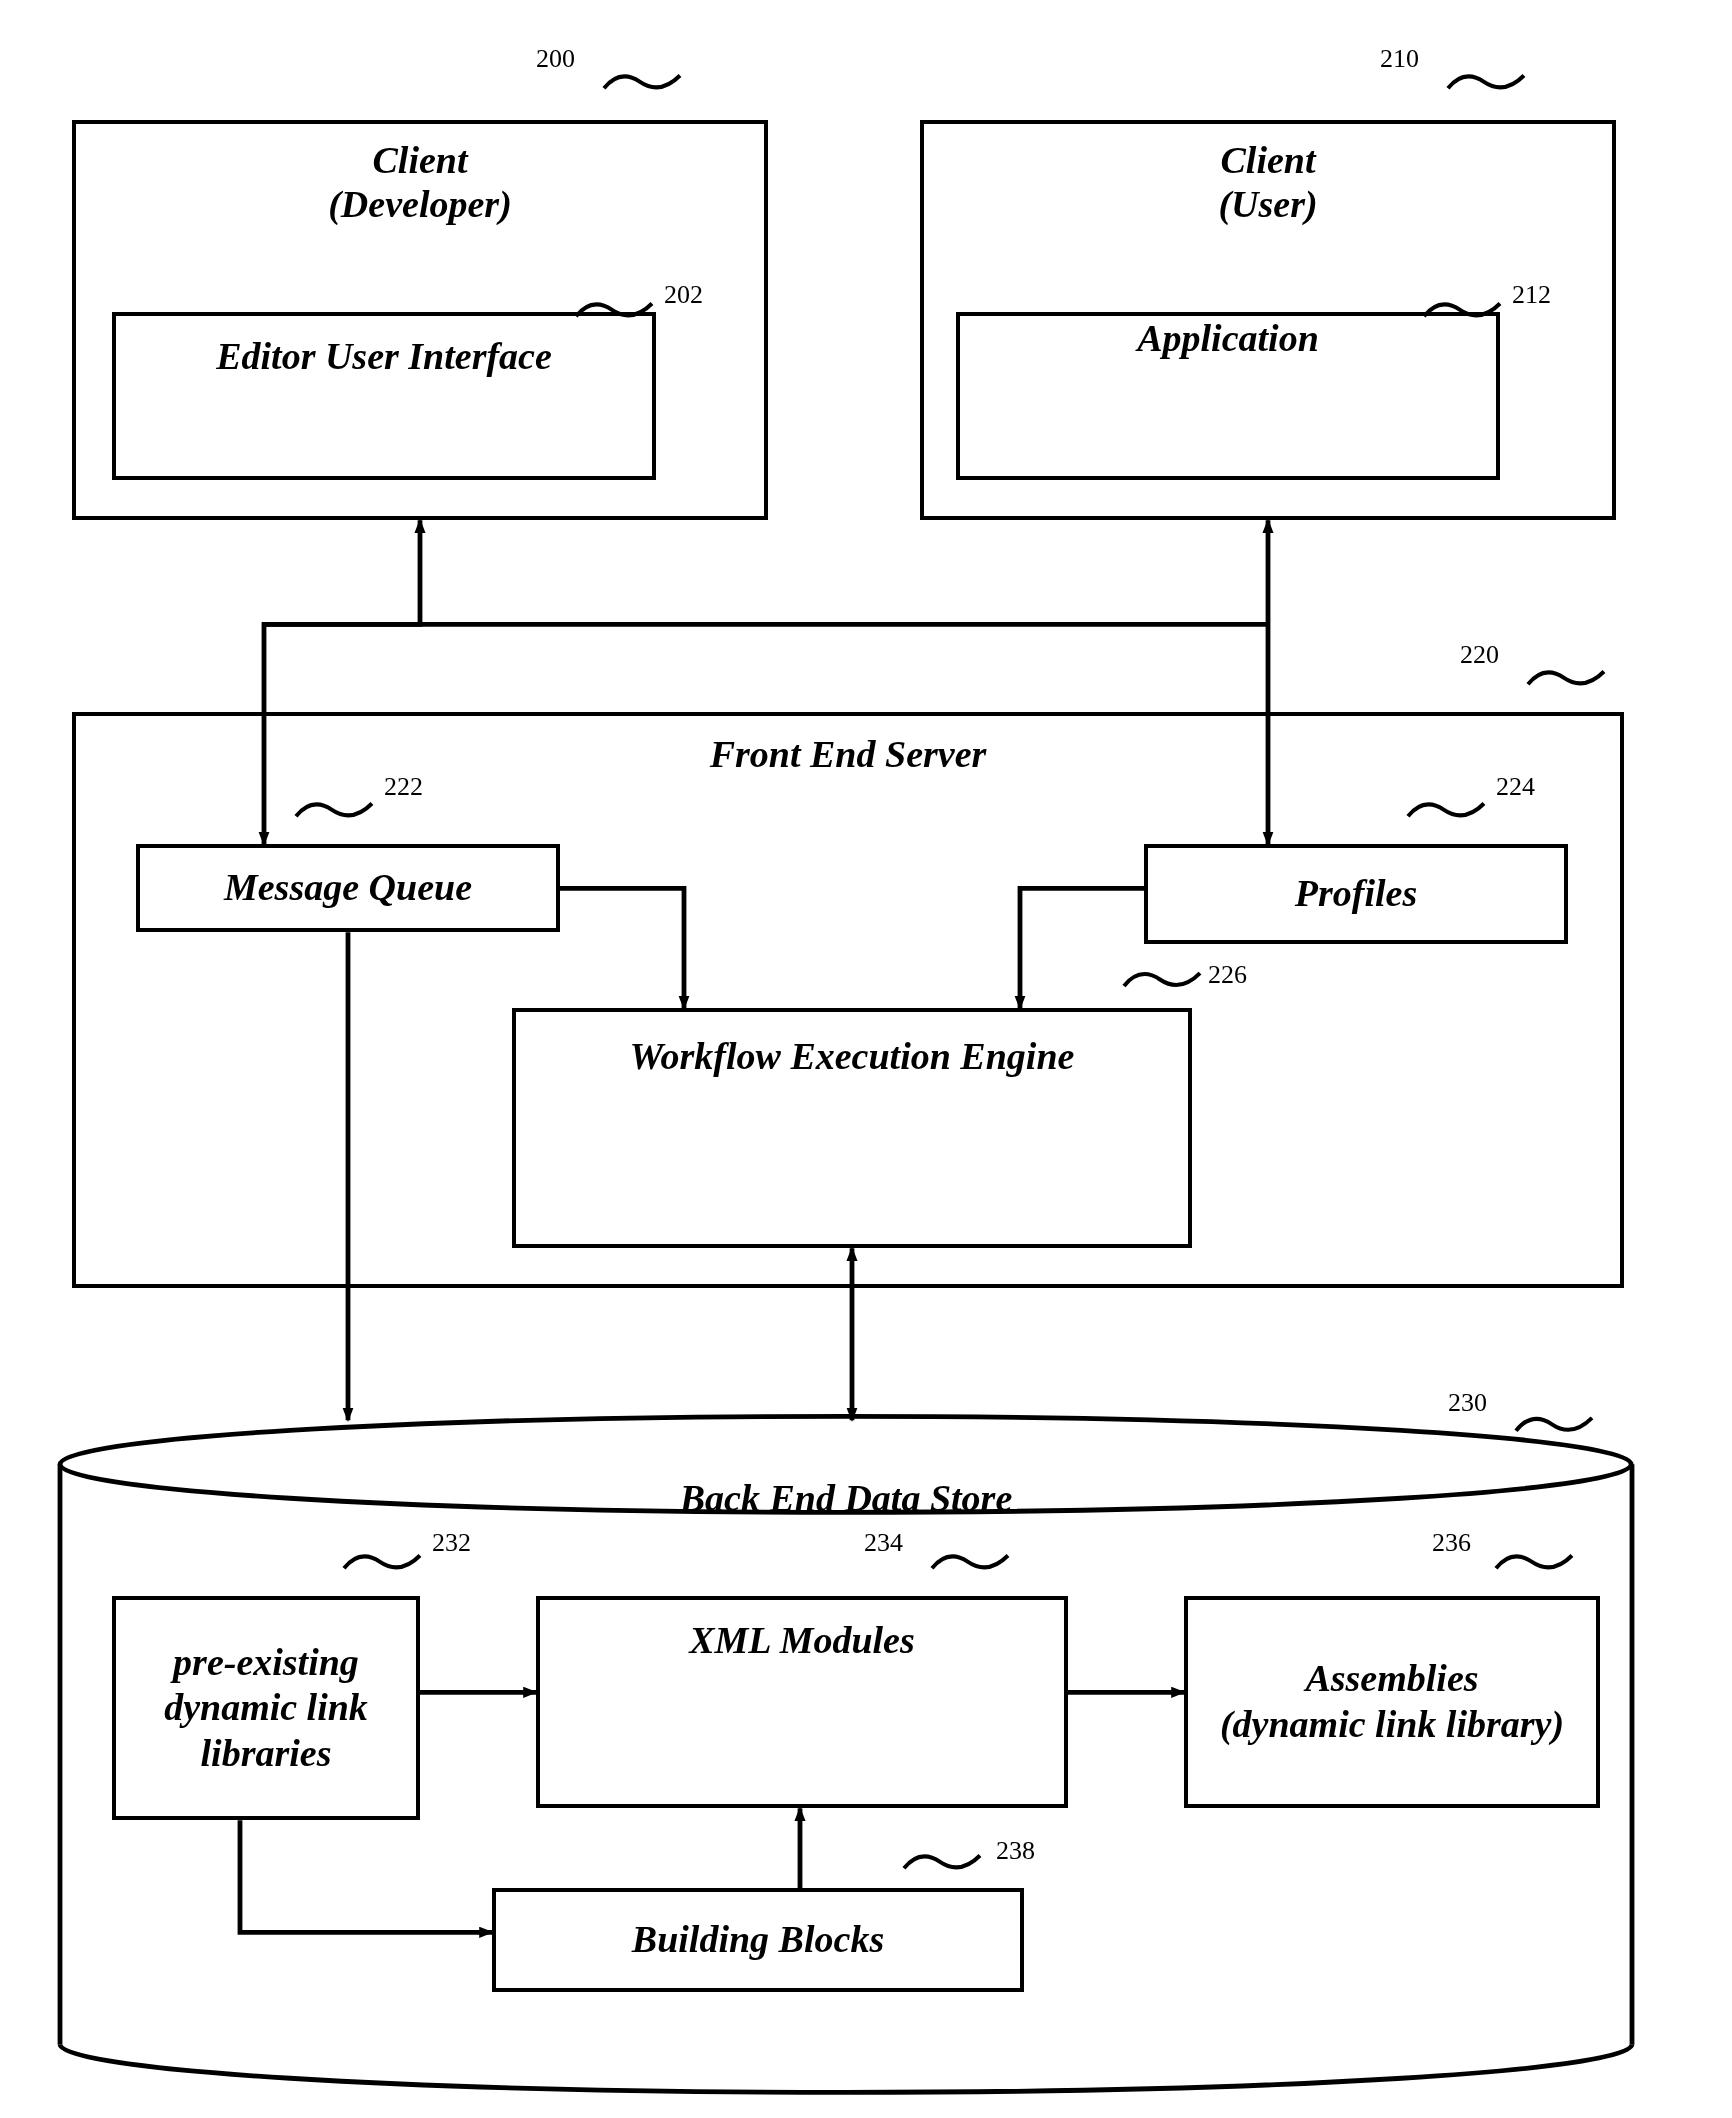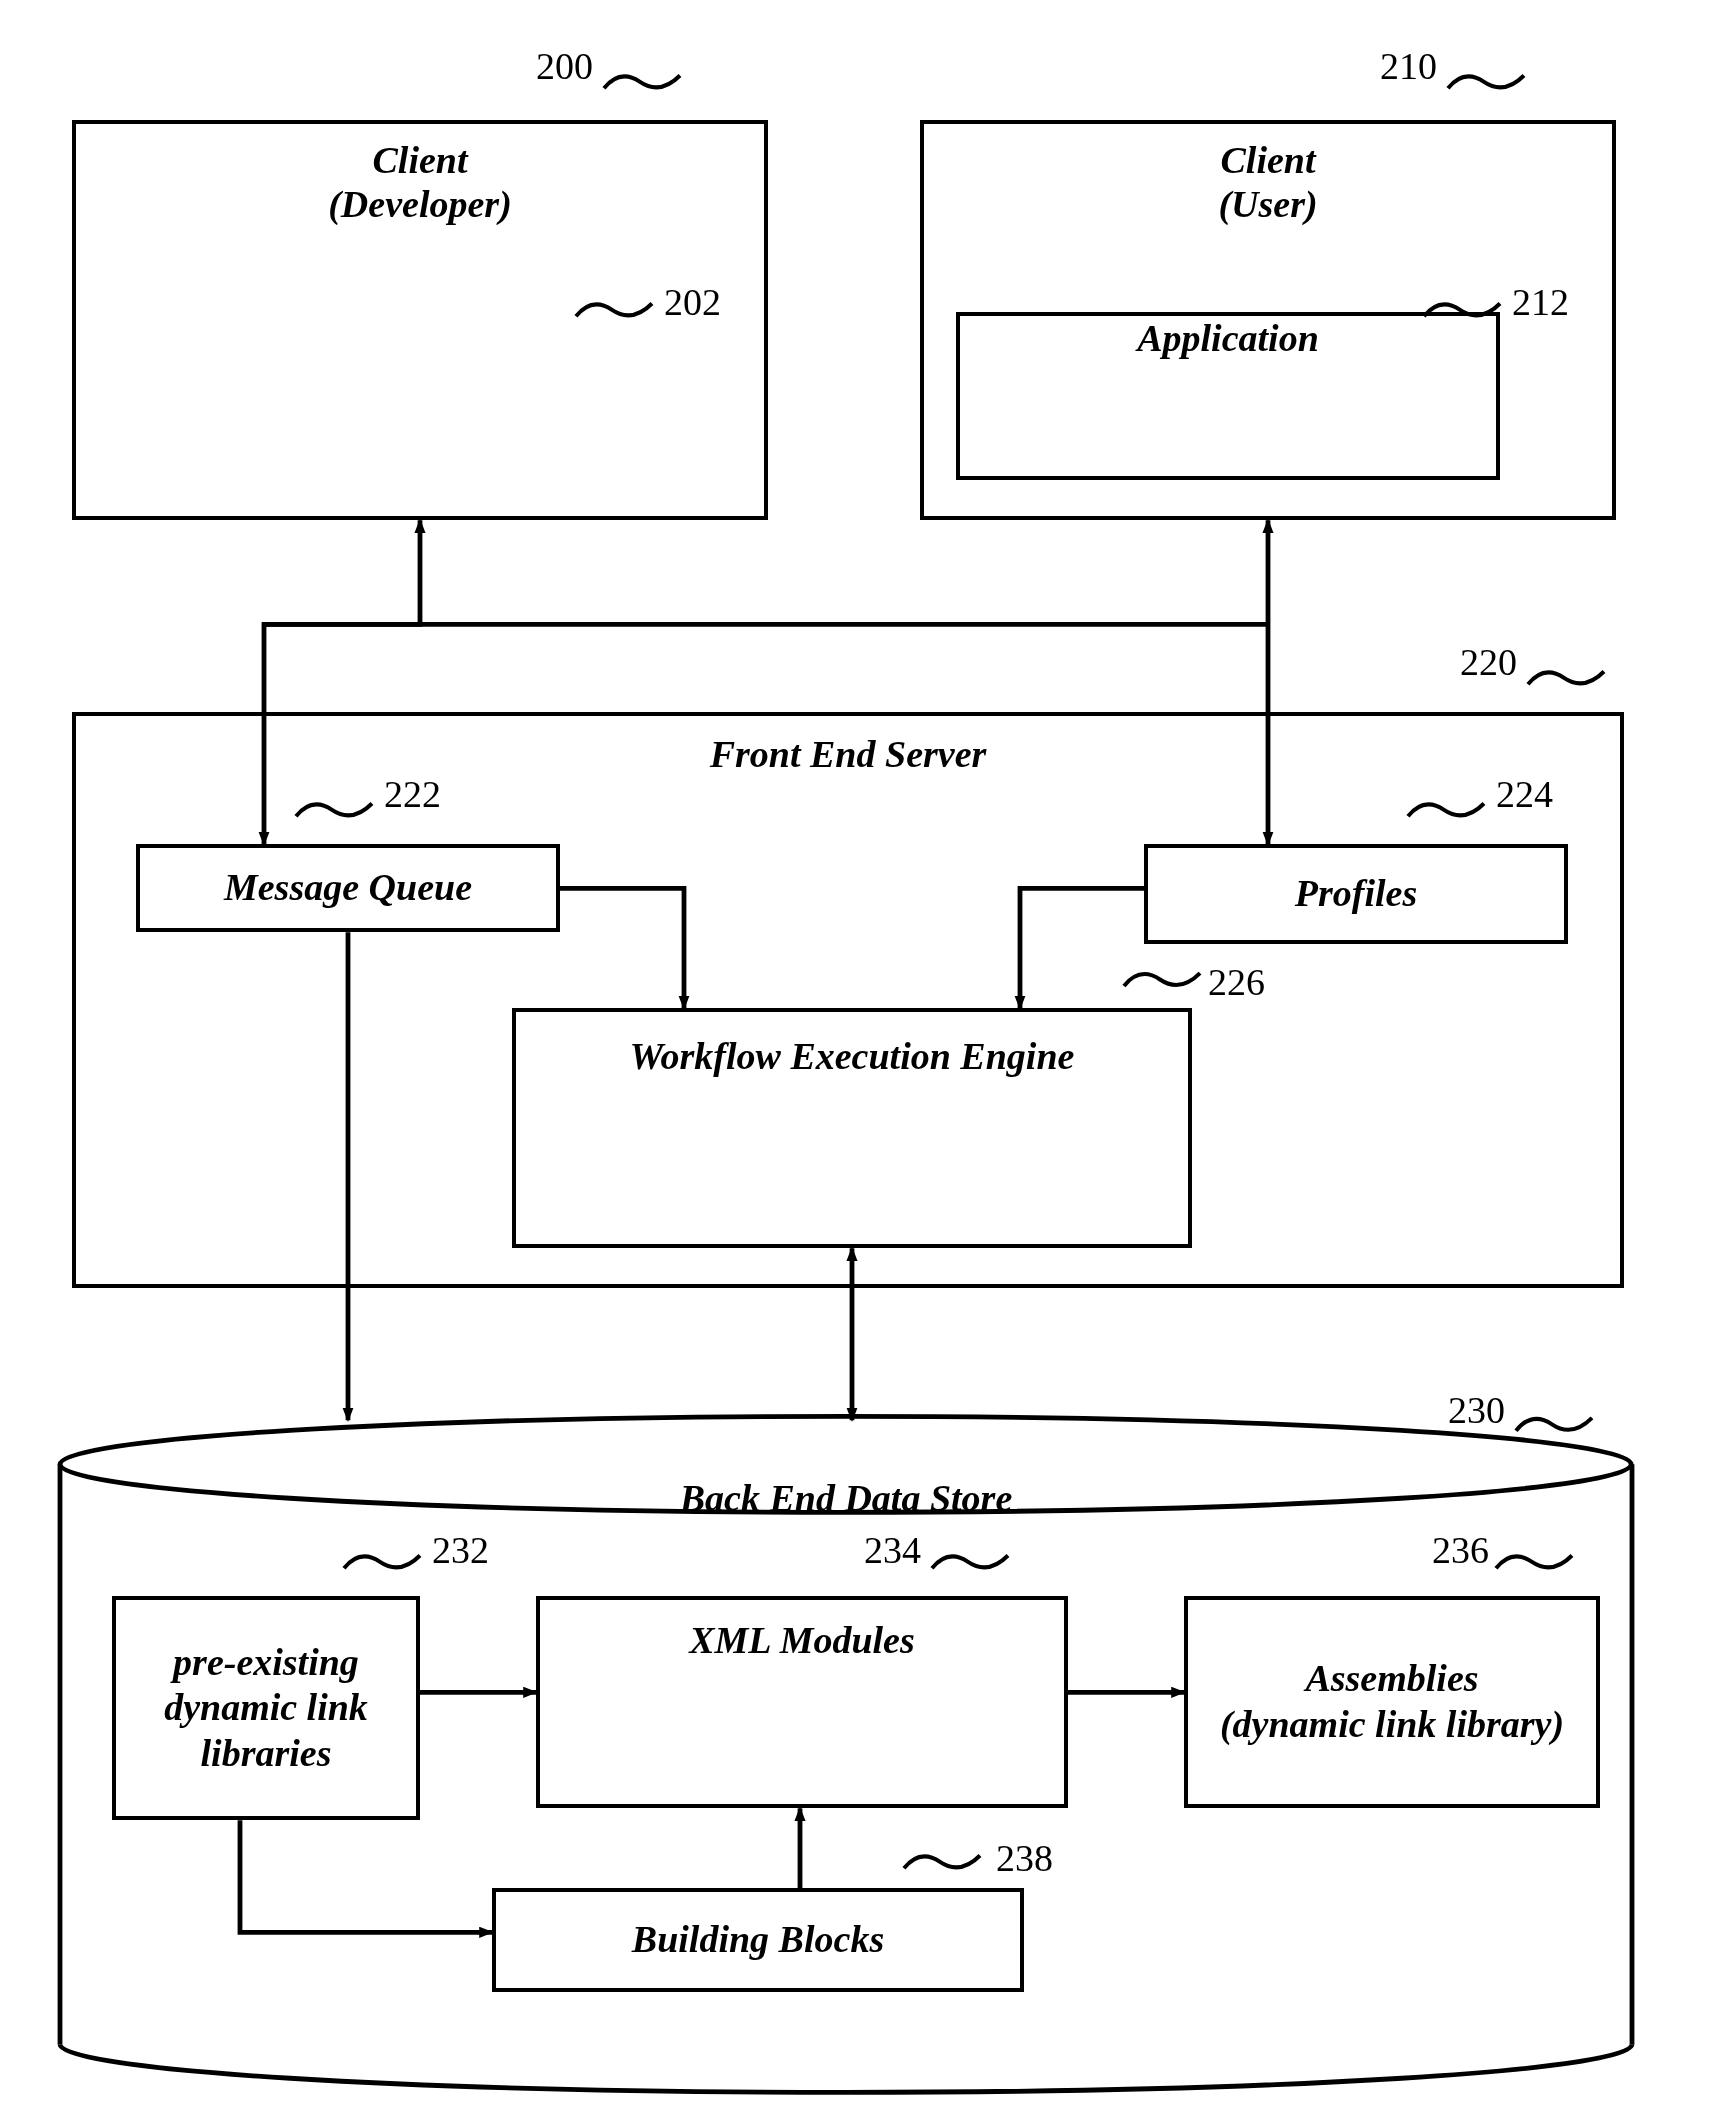--- a/index.html
+++ b/index.html
@@ -1,34 +1,37 @@
 <!DOCTYPE html>
 <html style="font-size:12.8px"><head>
 <meta charset="utf-8">
 <style>
   html,body{margin:0;padding:0;background:#fff;font-family:Georgia,'Times New Roman',serif;font-style:italic;font-weight:bold;}
   .canvas{position:relative;width:1732px;height:2119px;}
   .box{position:absolute;border:4.8px solid #000;background:#fff;display:flex;align-items:center;justify-content:center;text-align:center;box-sizing:border-box;}
   .plainbox{position:absolute;border:4.8px solid #000;background:#fff;box-sizing:border-box;}
   .label{position:absolute;font-size:38px;text-align:center;font-style:italic;}
-  .numlabel{position:absolute;font-size:38px;font-style:normal;font-weight:normal;font-family:'Times New Roman',serif;}
+  .numlabel{position:absolute;font-size:26px;font-style:normal;font-weight:normal;font-family:'Times New Roman',serif;}
   .txt{font-size:38px;line-height:1.2;}
   svg{position:absolute;top:0;left:0;}
 </style>
 </head>
 <body>
 <div class="canvas">
 
 <div class="plainbox" style="left:72px;top:120px;width:696px;height:400px;">
   <div class="label" style="left:0;right:0;top:14.4px;">
     <span>Client</span><br>
     <span>(Developer)</span>
   </div>
 </div>
 
+<div class="box" style="left:112px;top:312px;width:544px;height:168px;align-items:flex-start;padding-top:17.6px;">
+  <span class="txt">Editor User Interface</span>
+</div>
 
 <div class="plainbox" style="left:920px;top:120px;width:696px;height:400px;">
   <div class="label" style="left:0;right:0;top:14.4px;">
     <span>Client</span><br>
     <span>(User)</span>
   </div>
 </div>
 
 <div class="box" style="left:956px;top:312px;width:544px;height:168px;align-items:flex-start;padding-top:0;">
   <span class="txt">Application</span>

